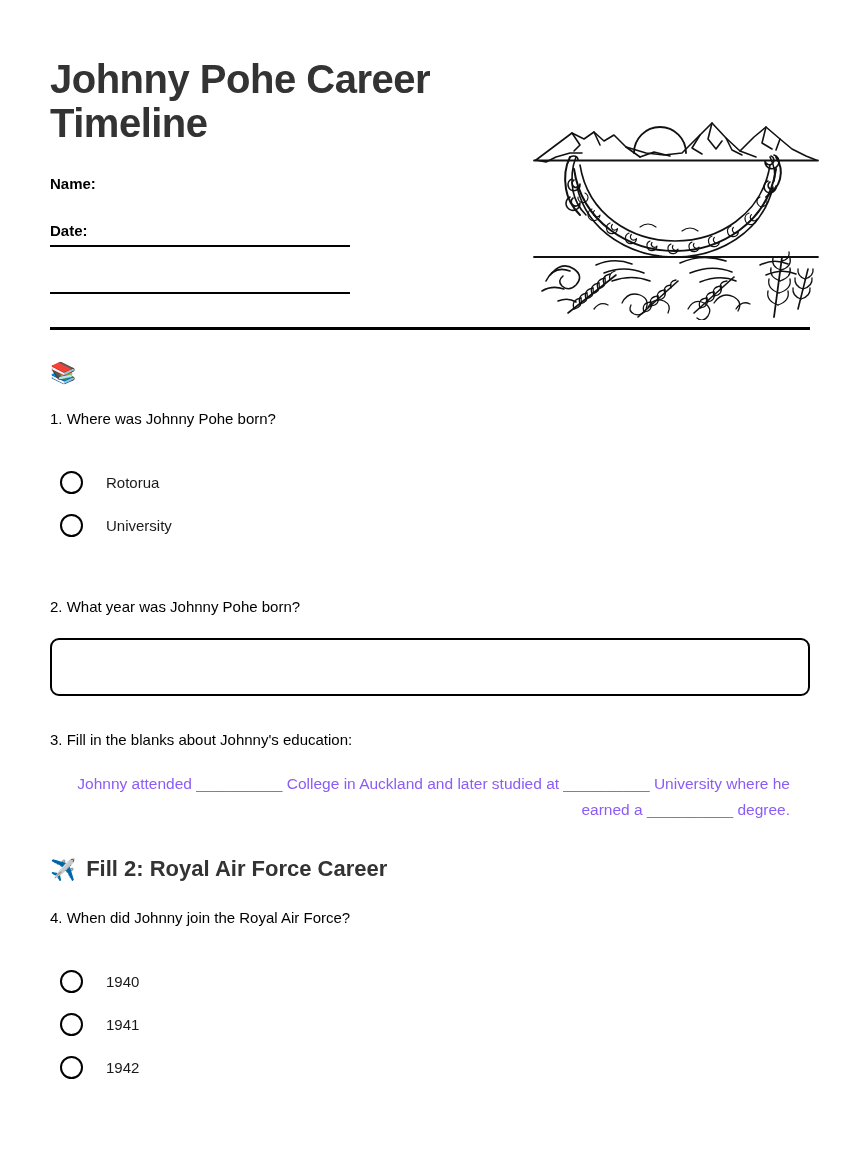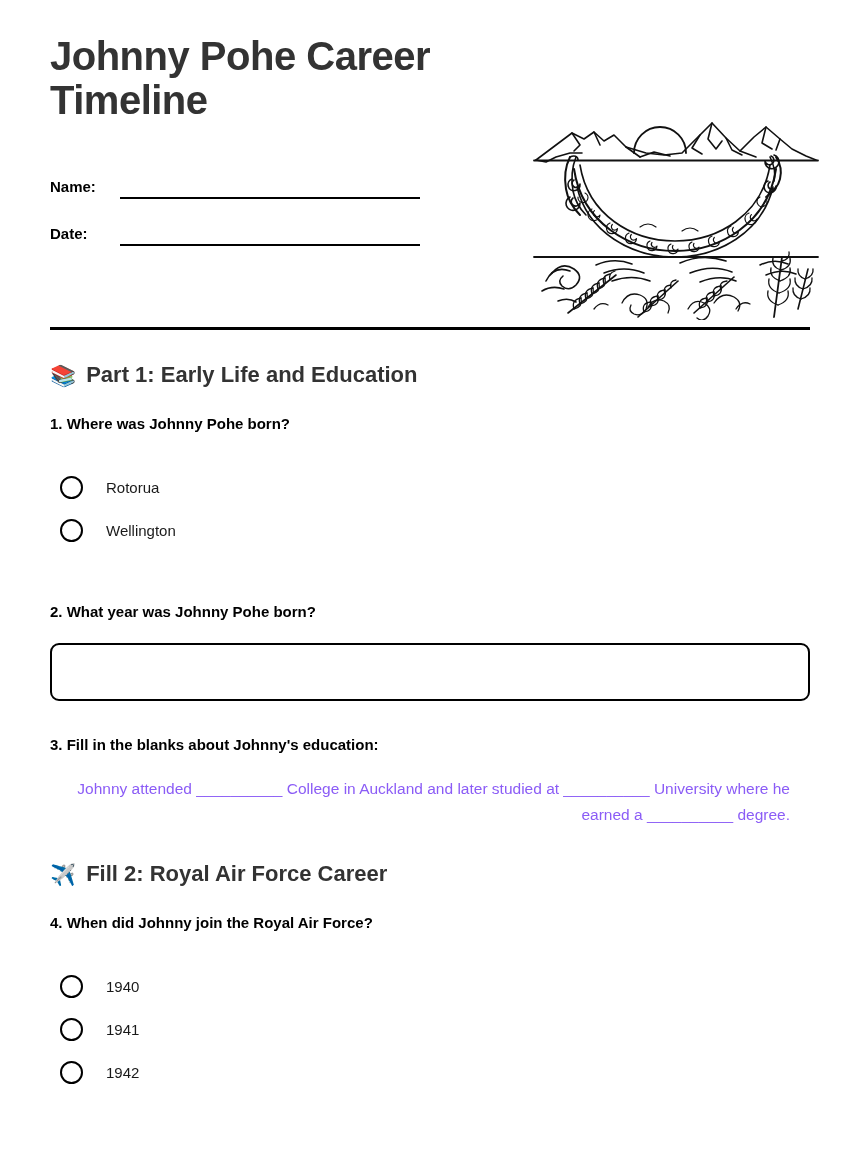--- a/index.html
+++ b/index.html
@@ -16,39 +16,40 @@
     position: relative;
     width: 860px;
     height: 1161px;
     background: #ffffff;
     padding: 0 50px;
   }
 
   
   .header {
     position: relative;
-    padding-top: 34px;
+    padding-top: 57px;
     min-height: 305px;
   }
 
   .doc-title {
     font-size: 40px;
     font-weight: bold;
     color: #333333;
     line-height: 1.1;
     letter-spacing: -0.5px;
     max-width: 420px;
   }
 
   .meta-fields { margin-top: 30px; }
 
   .meta-row {
     display: flex;
-    align-items: flex-end;
+    align-items: flex-start;
     height: 47px;
+    flex-direction: column;
   }
 
   .meta-label {
     font-size: 15px;
     font-weight: bold;
     color: #000000;
     width: 70px;
     flex: 0 0 70px;
     padding-bottom: 4px;
   }
@@ -93,21 +94,21 @@
   .section-emoji {
     font-size: 21px;
     line-height: 1;
     flex: 0 0 auto;
   }
 
   .question { margin-bottom: 0; }
 
   .question-text {
     font-size: 15px;
-    font-weight: bold;
+    font-weight: normal;
     color: #000000;
     line-height: 1.35;
   }
 
   
   .options { margin-top: 32px; }
 
   .option-row {
     display: flex;
     align-items: center;
@@ -331,34 +332,33 @@
     </div>
 
   </div>
 
   <div class="divider"></div>
 
   <div class="section">
 
     <div class="section-heading">
       <span class="section-emoji">📚</span>
-      <span>Part 1: Early Life and Education</span>
     </div>
 
     <div class="question">
       <div class="question-text">1. Where was Johnny Pohe born?</div>
 
       <div class="options">
         <div class="option-row">
           <span class="radio"></span>
           <span class="option-label">Rotorua</span>
         </div>
         <div class="option-row">
           <span class="radio"></span>
-          <span class="option-label">Wellington</span>
+          <span class="option-label">University</span>
         </div>
       </div>
     </div>
 
     <div class="question q2-wrap">
       <div class="question-text">2. What year was Johnny Pohe born?</div>
 
       <div class="answer-box"></div>
     </div>
 

